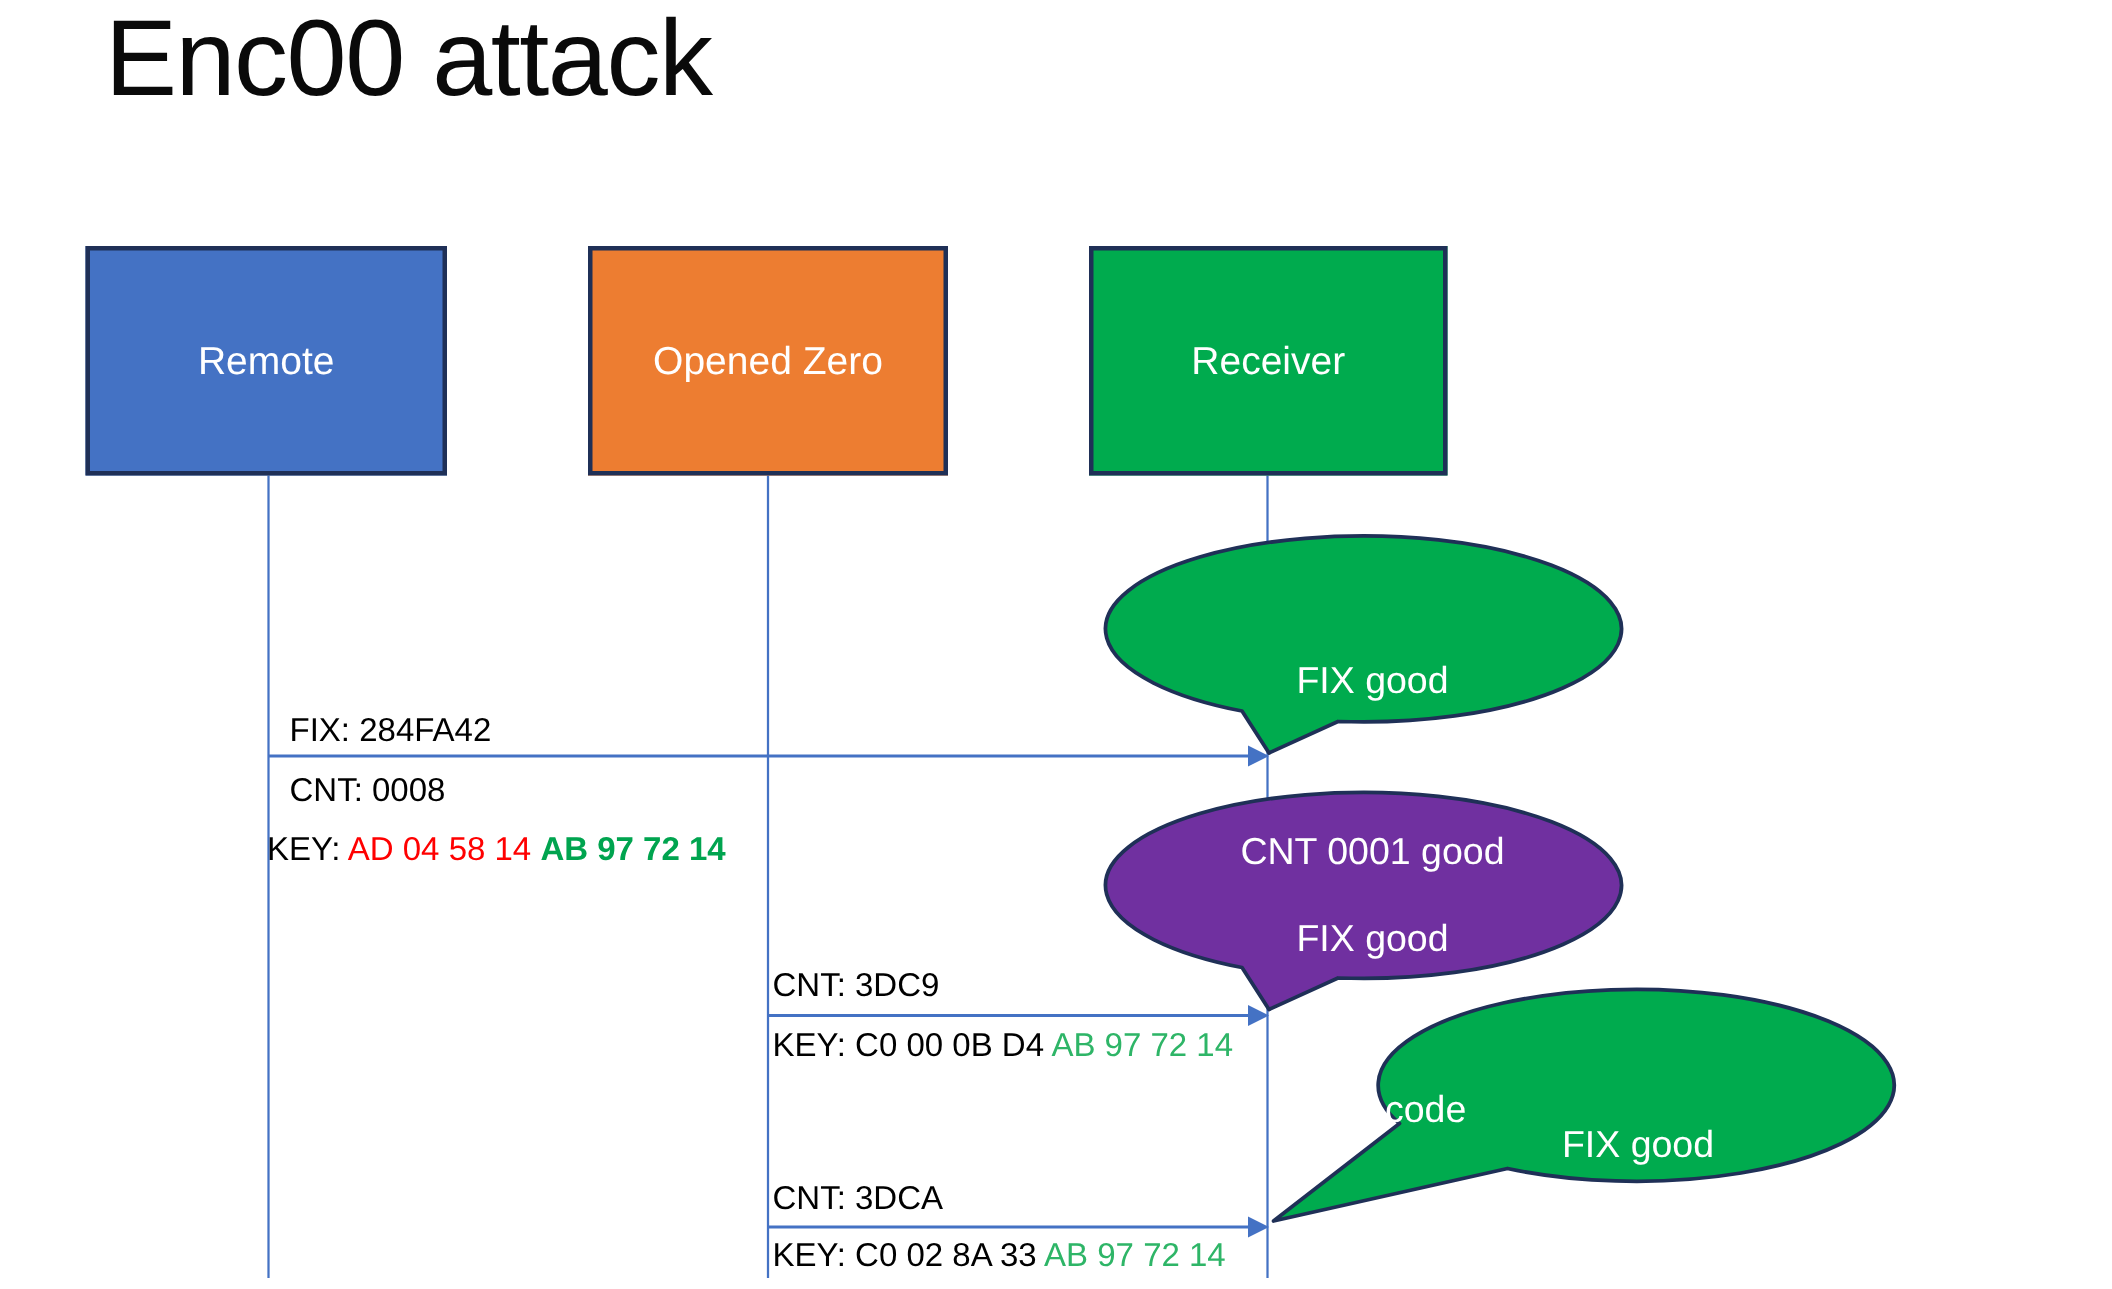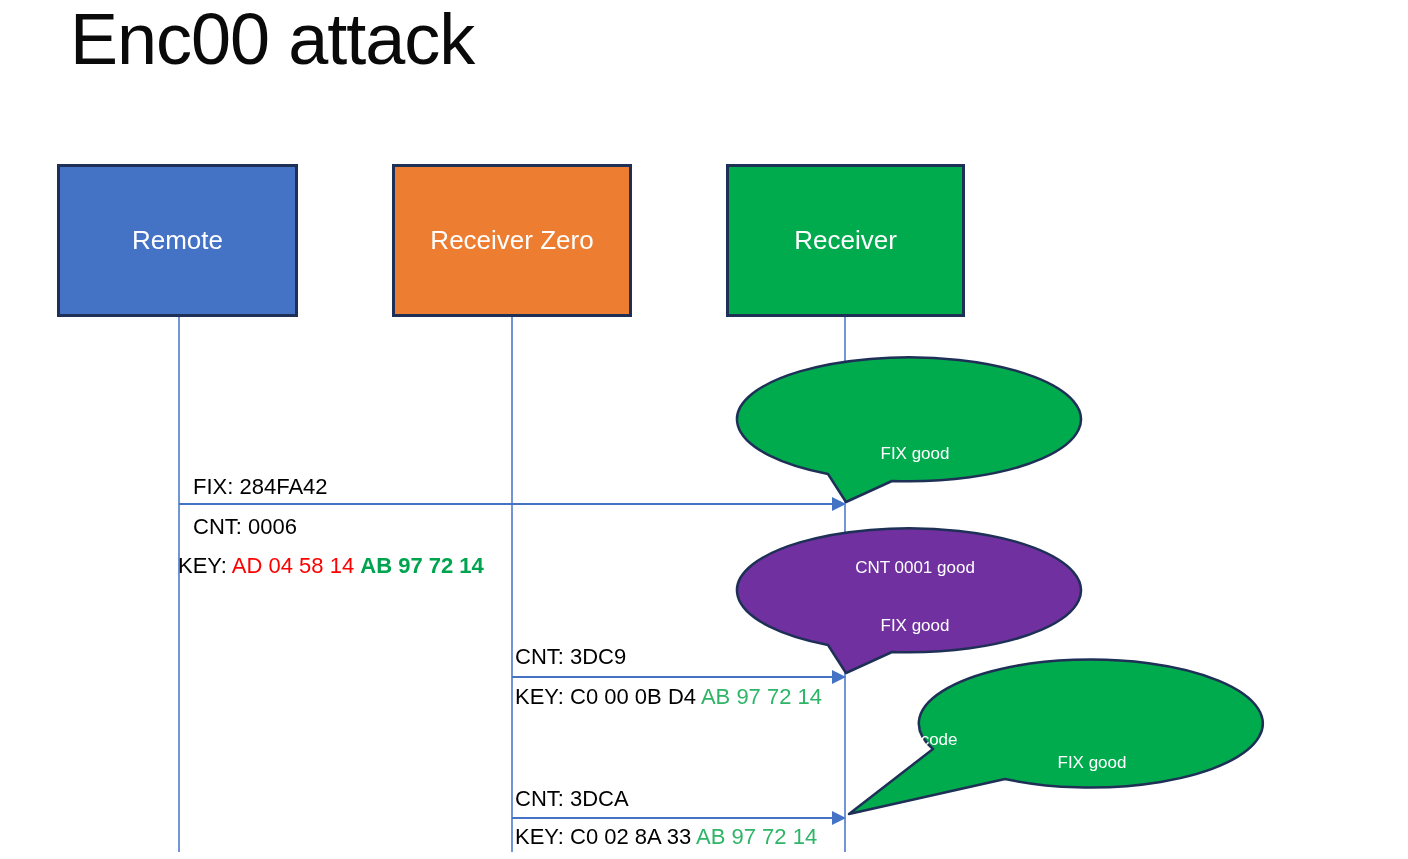--- a/index.html
+++ b/index.html
@@ -23,21 +23,21 @@
   .actor-receiver { left:726px; width:239px; background:#00AB4E; }
   .msg {
     position:absolute; font-size:22px; line-height:26px; color:#000;
     white-space:pre;
   }
   .key-red   { color:#FF0000; }
   .key-green { color:#2EB567; }
   .key-green-bold { color:#00A44F; font-weight:bold; }
   .callout-text {
     position:absolute; width:344px; text-align:center;
-    color:#ffffff; font-size:17px; line-height:38px; white-space:pre;
+    color:#ffffff; font-size:25px; line-height:38px; white-space:pre;
   }
   .callout-1 { left:743px; top:359px; }
   .callout-2 { left:743px; top:531px; }
   .callout-3 { left:920px; top:668px; }
 </style>
 </head>
 <body>
 
 <div class="slide">
 
@@ -58,28 +58,28 @@
     <line x1="512" y1="818" x2="834" y2="818" stroke="#4472C4" stroke-width="2"></line>
     <polygon points="832,811 846,818 832,825" fill="#4472C4"></polygon>
   </svg>
 
   <div class="slide-title">Enc00 attack</div>
 
   <div class="actor actor-remote">
     <span>Remote</span>
   </div>
   <div class="actor actor-flipper">
-    <span>Receiver Zero</span>
+    <span>Opened Zero</span>
   </div>
   <div class="actor actor-receiver">
     <span>Receiver</span>
   </div>
 
   <div class="msg" style="left:193px; top:474px;">FIX: 284FA42</div>
-  <div class="msg" style="left:193px; top:514px;">CNT: 0006</div>
+  <div class="msg" style="left:193px; top:514px;">CNT: 0008</div>
   <div class="msg" style="left:178px; top:553px;"><span>KEY: </span><span class="key-red">AD 04 58 14 </span><span class="key-green-bold">AB 97 72 14</span></div>
 
   <div class="msg" style="left:515px; top:644px;text-align:right;">CNT: 3DC9</div>
   <div class="msg" style="left:515px; top:684px;"><span>KEY: </span><span>C0 00 0B D4 </span><span class="key-green">AB 97 72 14</span></div>
 
   <div class="msg" style="left:515px; top:786px;">CNT: 3DCA</div>
   <div class="msg" style="left:515px; top:824px;"><span>KEY: </span><span>C0 02 8A 33 </span><span class="key-green">AB 97 72 14</span></div>
 
   <div class="callout-text callout-1">
     <div>FIX good</div>

